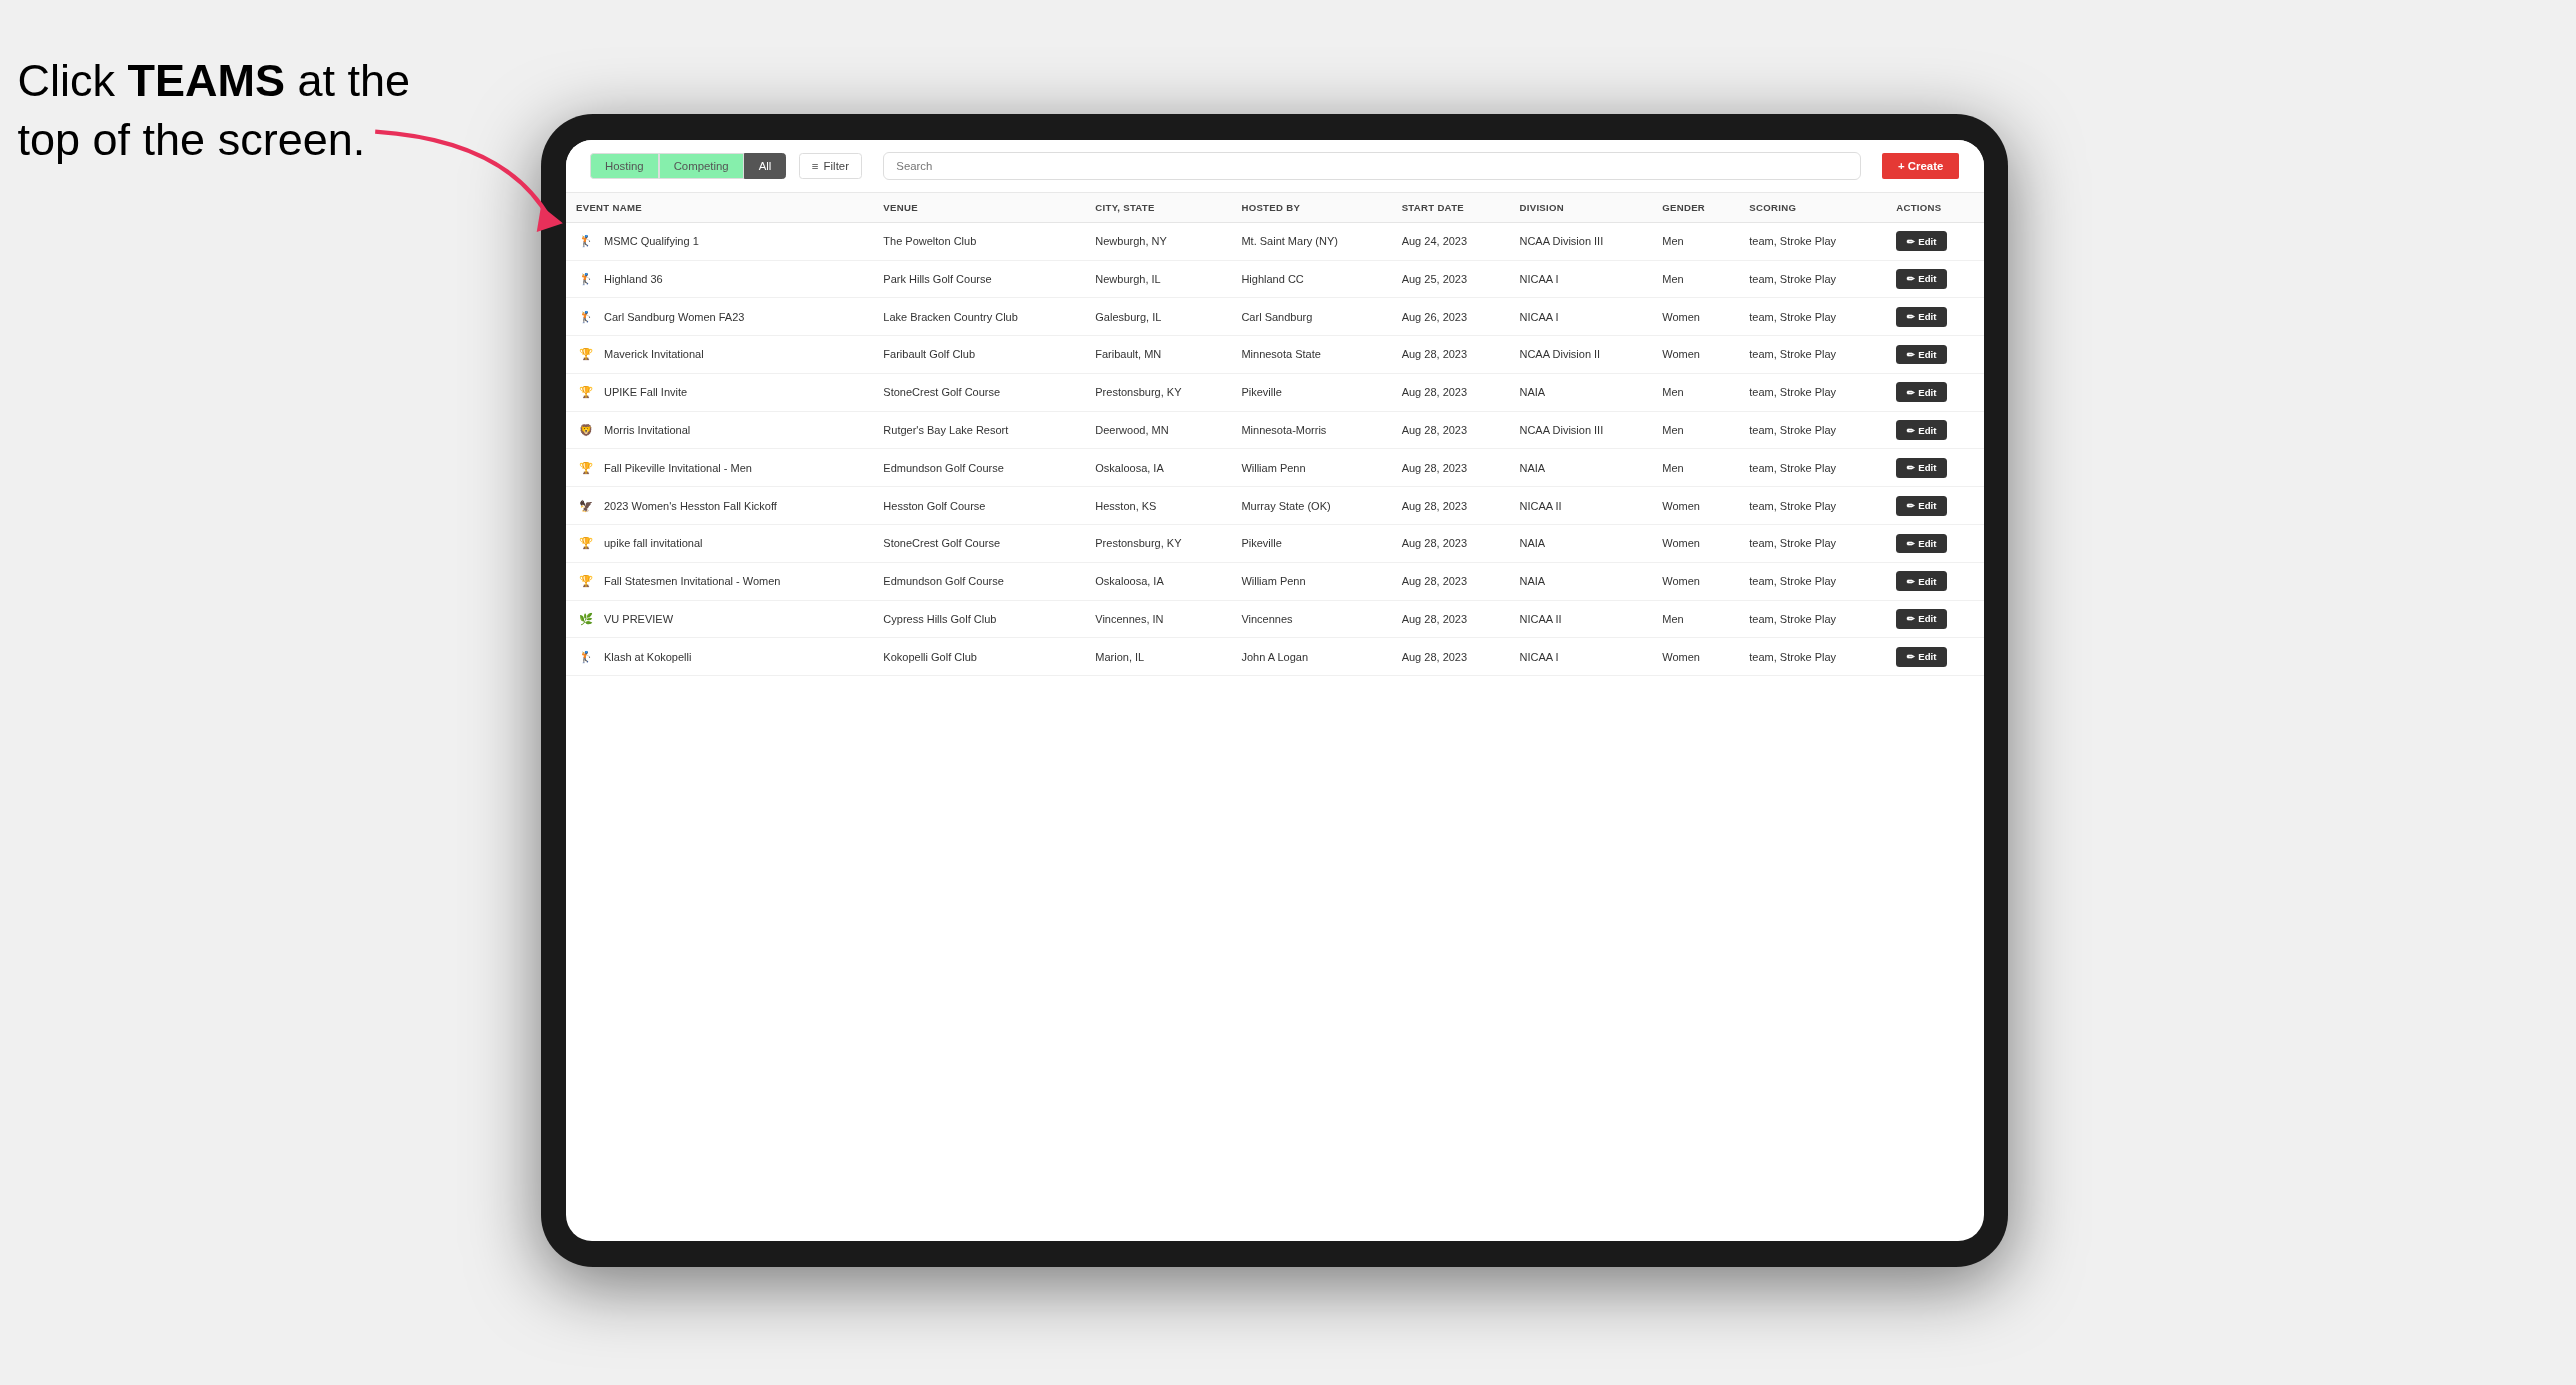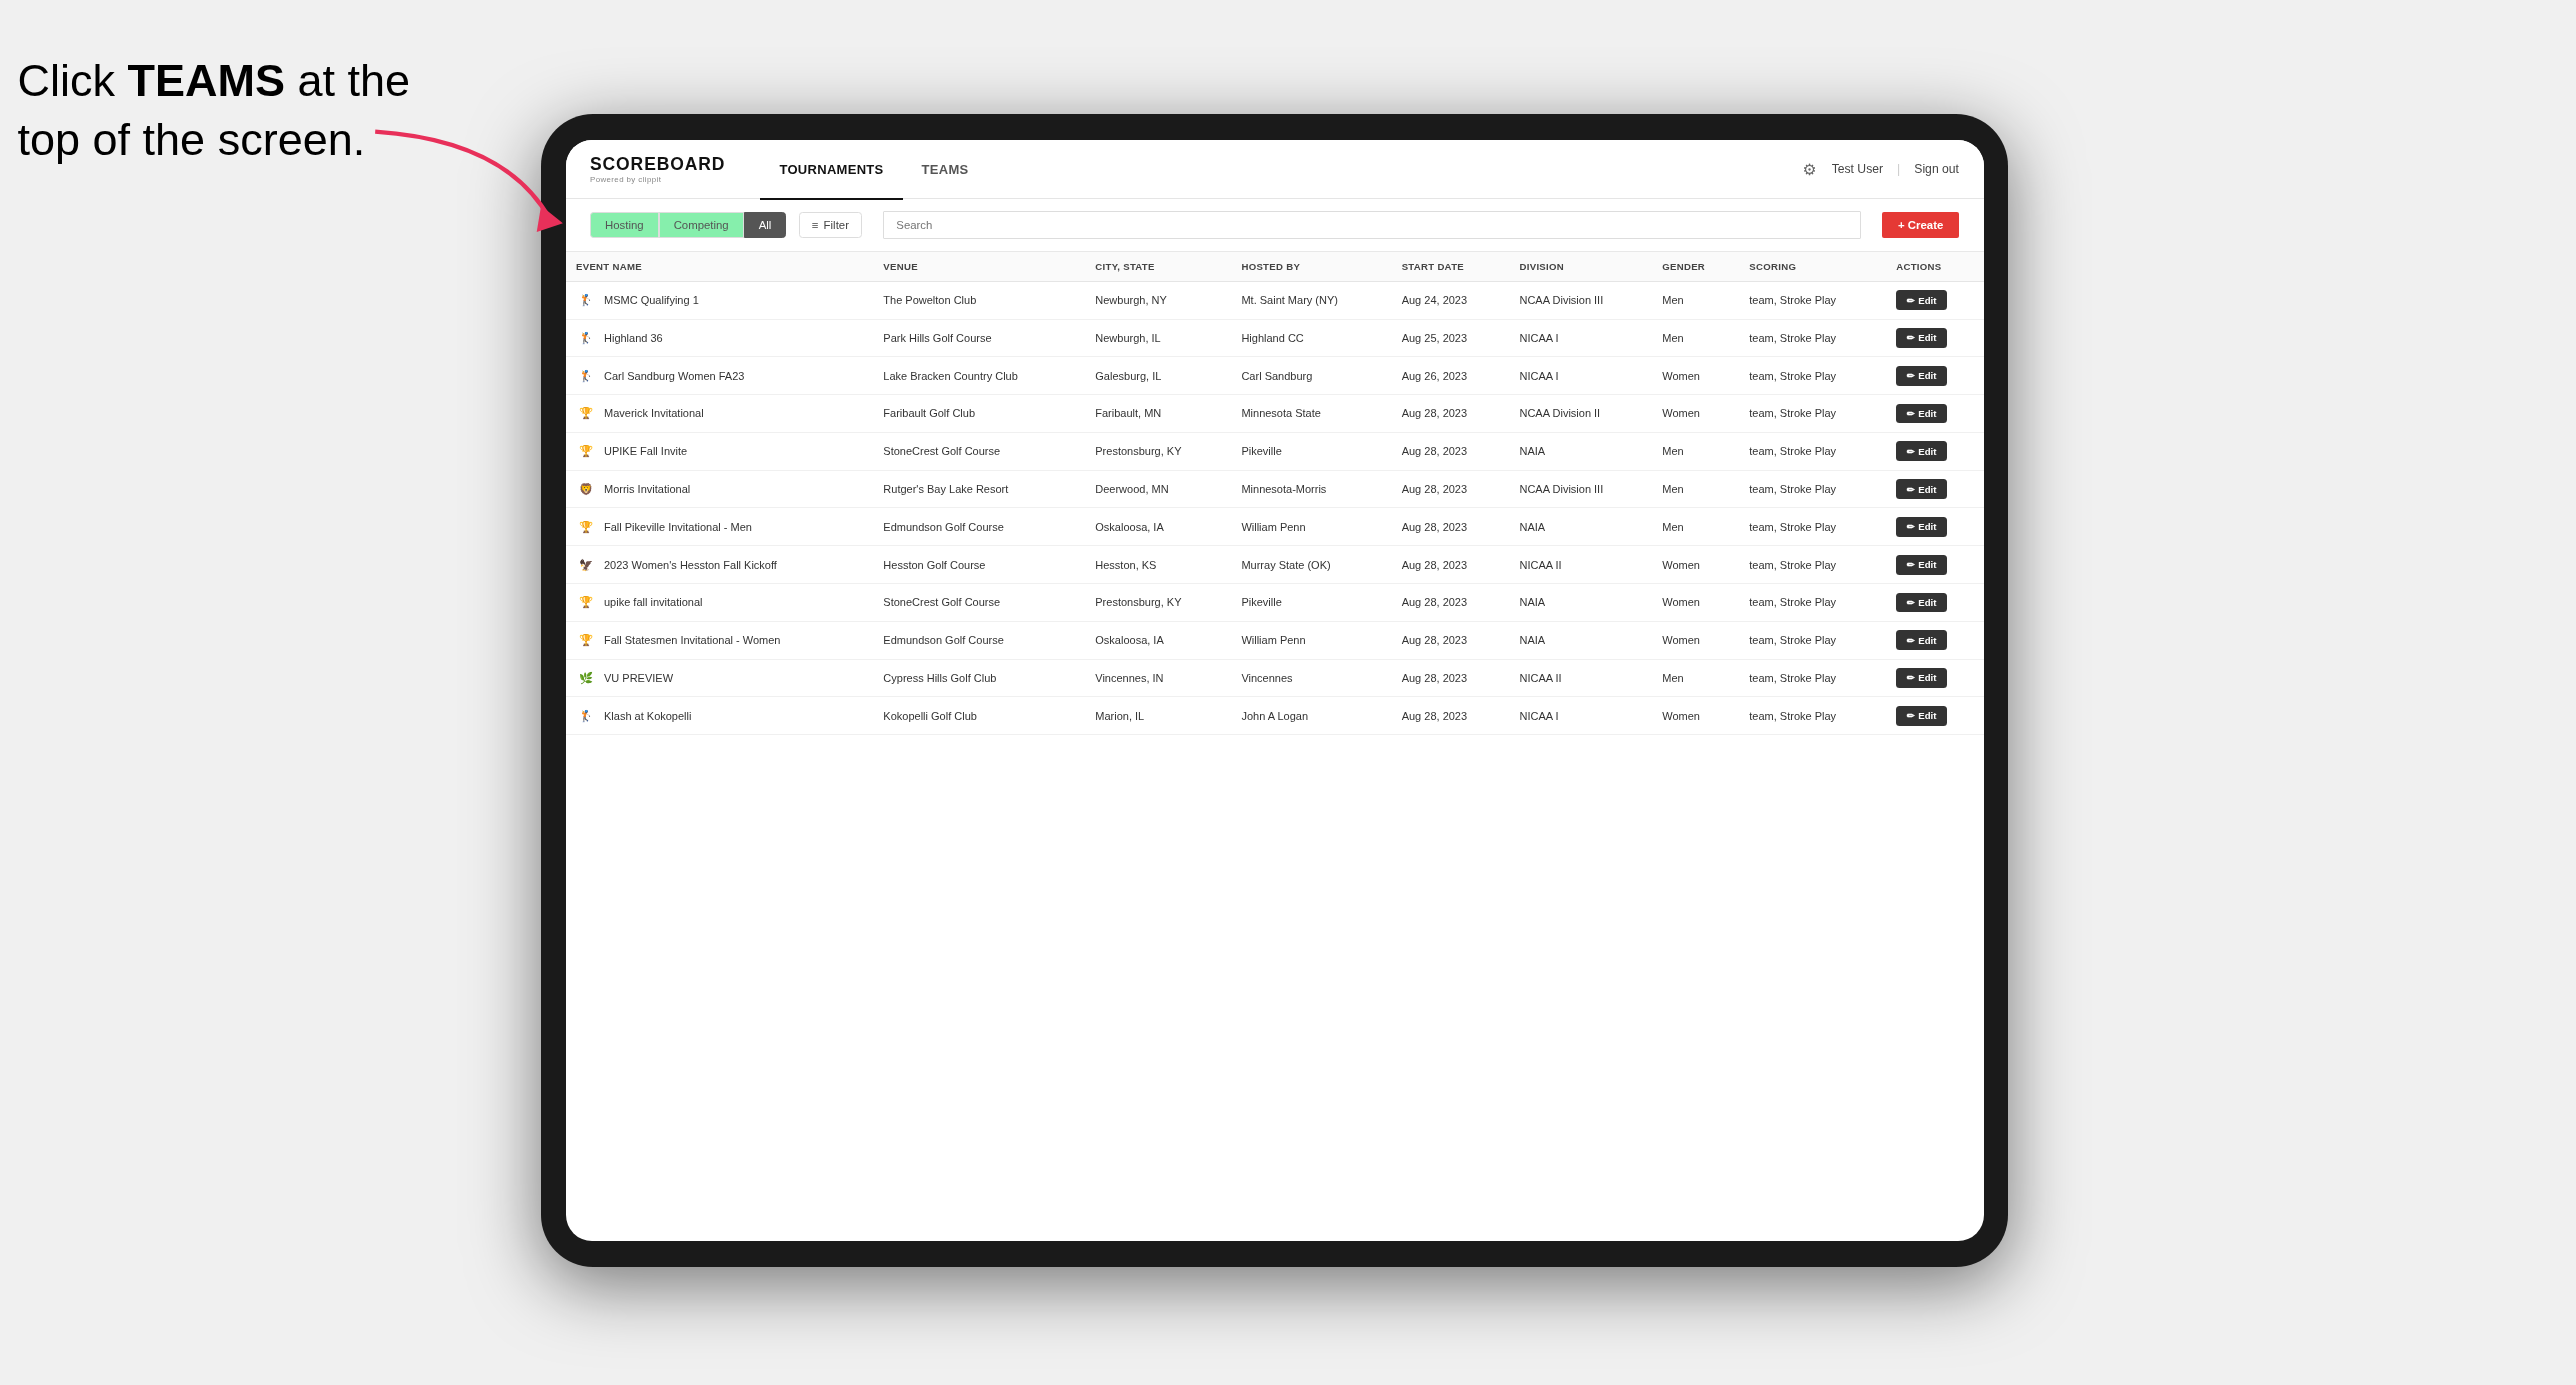--- a/index.html
+++ b/index.html
@@ -189,21 +189,21 @@
       margin-left: 5.2px;
     }
     .search-area {
       flex: 1;
       margin: 0 14px;
     }
     .search-input {
       width: 100%;
       padding: 7px 12.2px;
       border: 0.9px solid #ddd;
-      border-radius: 1px;
+      border-radius: 6px;
       font-size: 11.4px;
       color: #333;
       outline: none;
     }
     .create-btn {
       background: #e53935;
       color: #fff;
       border: none;
       padding: 7px 15.7px;
       border-radius: 2px;
@@ -287,40 +287,20 @@
 <div class="arrow-container">
   <svg class="arrow-svg" viewBox="0 0 260 160" fill="none" xmlns="http://www.w3.org/2000/svg">
     <path d="M 30 20 Q 180 30 230 120" stroke="#e8305a" stroke-width="5" fill="none"></path>
     <polygon points="220,105 245,125 215,135" fill="#e8305a"></polygon>
   </svg>
 </div>
 
 <div class="tablet-frame">
   <div class="tablet-screen">
 
-    <nav class="top-nav">
-      <div class="logo-area">
-        <span class="logo-text">SCOREBOARD</span>
-        <span class="logo-sub">Powered by clippit</span>
-      </div>
-      <div class="nav-tabs">
-        <div class="nav-tab active">
-          <span>TOURNAMENTS</span>
-        </div>
-        <div class="nav-tab">
-          <span>TEAMS</span>
-        </div>
-      </div>
-      <div class="nav-right">
-        <span class="gear-icon">⚙</span>
-        <span>Test User</span>
-        <span class="separator">|</span>
-        <span class="sign-out-link">Sign out</span>
-      </div>
-    </nav>
 
     <div class="toolbar">
       <div class="filter-btn-group">
         <button class="filter-btn">Hosting</button>
         <button class="filter-btn">Competing</button>
         <button class="filter-btn active-btn">All</button>
       </div>
       <button class="filter-icon-btn">
         <span>≡</span>
         <span>Filter</span>

